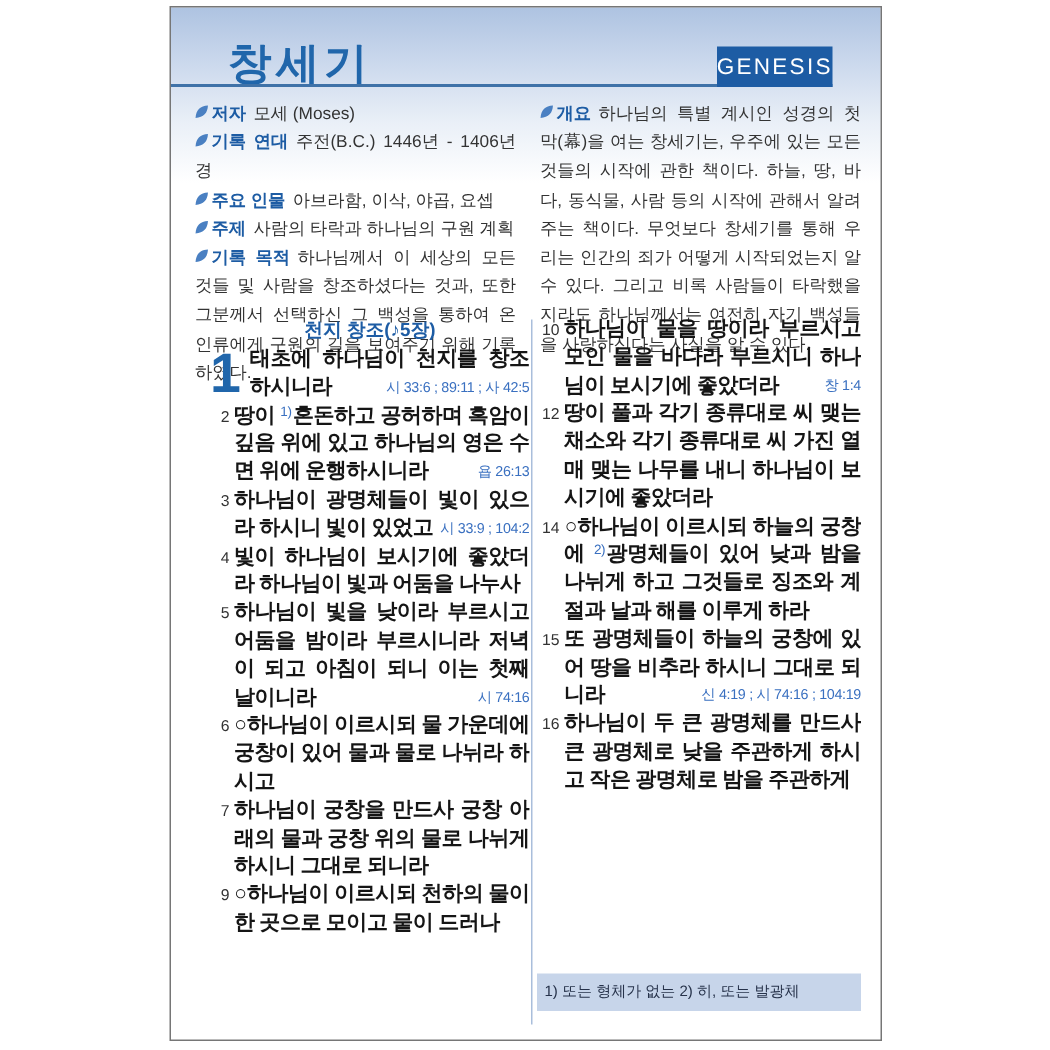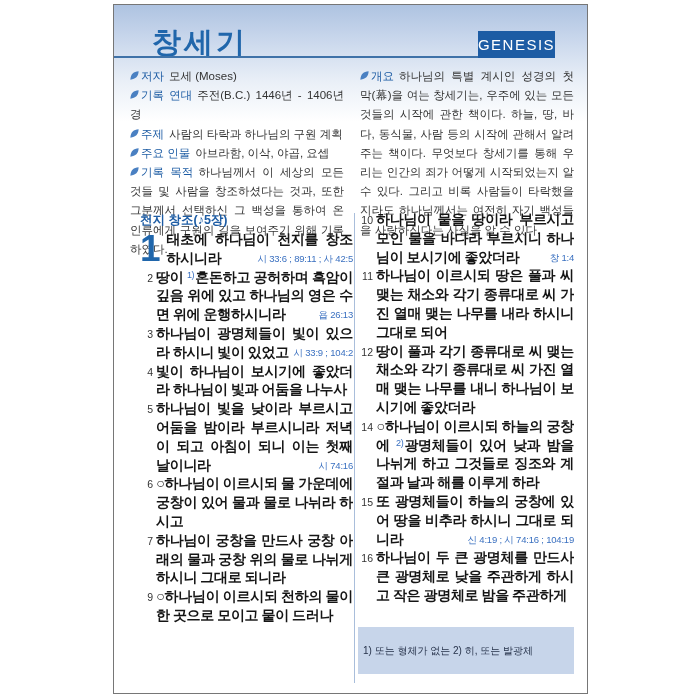--- a/index.html
+++ b/index.html
@@ -25,24 +25,24 @@
     display:flex;align-items:center;justify-content:center;
   }
   
   .intro{
     position:absolute;left:16px;top:62px;width:444px;
     display:grid;grid-template-columns:1fr 1fr;column-gap:16px;
     font-size:11.5px;line-height:19.2px;color:#333;text-align:justify;
   }
   .intro-item{margin:0;}
   .leaf{display:inline-block;margin-right:2px;}
-  .ilabel{color:#1d5ca4;font-weight:normal;margin-right:5px;}
+  .ilabel{color:#1d5ca4;font-weight:bold;margin-right:5px;}
   
   .sec-head{
-    color:#1d5ca4;font-weight:bold;
+    text-align:center;color:#1d5ca4;font-weight:bold;
     font-size:12.5px;line-height:18px;margin:0 0 2px 0;
   }
   .col-left{position:absolute;left:26px;top:206px;width:213px;height:478px;overflow:hidden;}
   .col-right{position:absolute;left:246px;top:206px;width:214px;height:458px;overflow:hidden;}
   .divider{position:absolute;left:240px;top:208px;width:1px;height:470px;background:#a9bedb;}
   .chapter,.verse{
     margin:0;font-family:"Liberation Serif",serif;font-weight:600;
     font-size:14px;line-height:18.8px;color:#151515;
     text-align:justify;letter-spacing:-0.3px;
   }
@@ -61,21 +61,21 @@
     float:right;font-family:"Liberation Sans",sans-serif;font-weight:400;
     font-size:9.5px;color:#3a70c0;letter-spacing:-0.2px;
   }
   .sup{
     font-size:9px;color:#3a70c0;vertical-align:4px;line-height:0;
     font-weight:400;margin-right:1px;font-family:"Liberation Sans",sans-serif;
   }
   .footnote{
     position:absolute;left:244px;bottom:19px;width:216px;box-sizing:border-box;
     background:#c7d5ea;color:#26324a;font-size:10px;line-height:17px;
-    padding:15px 5px;white-space:nowrap;overflow:hidden;
+    padding:4px 5px;white-space:nowrap;overflow:hidden;
   }
 </style>
 </head>
 <body>
 
 <div class="page">
 
   <h1 class="title">창세기</h1>
   <div class="rule"></div>
   <div class="badge">GENESIS</div>
@@ -83,24 +83,24 @@
   <div class="intro">
     <div class="intro-col" id="intro-left">
         <div class="intro-item"><span class="leaf"><svg width="9" height="9" viewBox="0 0 10 10">
               <path d="M9.6.4C3.9.7.9 3.6.4 9.6c6-.5 8.9-3.5 9.2-9.2z" fill="#4a80c2"></path>
             </svg></span><b class="ilabel">저자</b><span>모세 (Moses)</span></div>
         <div class="intro-item"><span class="leaf"><svg width="9" height="9" viewBox="0 0 10 10">
               <path d="M9.6.4C3.9.7.9 3.6.4 9.6c6-.5 8.9-3.5 9.2-9.2z" fill="#4a80c2"></path>
             </svg></span><b class="ilabel">기록 연대</b><span>주전(B.C.) 1446년 - 1406년경</span></div>
         <div class="intro-item"><span class="leaf"><svg width="9" height="9" viewBox="0 0 10 10">
               <path d="M9.6.4C3.9.7.9 3.6.4 9.6c6-.5 8.9-3.5 9.2-9.2z" fill="#4a80c2"></path>
-            </svg></span><b class="ilabel">주제</b><span>사람의 타락과 하나님의 구원 계획</span></div>
+            </svg></span><b class="ilabel">주요 인물</b><span>아브라함, 이삭, 야곱, 요셉</span></div>
         <div class="intro-item"><span class="leaf"><svg width="9" height="9" viewBox="0 0 10 10">
               <path d="M9.6.4C3.9.7.9 3.6.4 9.6c6-.5 8.9-3.5 9.2-9.2z" fill="#4a80c2"></path>
-            </svg></span><b class="ilabel">주요 인물</b><span>아브라함, 이삭, 야곱, 요셉</span></div>
+            </svg></span><b class="ilabel">주제</b><span>사람의 타락과 하나님의 구원 계획</span></div>
         <div class="intro-item"><span class="leaf"><svg width="9" height="9" viewBox="0 0 10 10">
               <path d="M9.6.4C3.9.7.9 3.6.4 9.6c6-.5 8.9-3.5 9.2-9.2z" fill="#4a80c2"></path>
             </svg></span><b class="ilabel">기록 목적</b><span>하나님께서 이 세상의 모든 것들 및 사람을 창조하셨다는 것과, 또한 그분께서 선택하신 그 백성을 통하여 온 인류에게 구원의 길을 보여주기 위해 기록하였다.</span></div>
       </div>
     <div class="intro-col" id="intro-right">
         <div class="intro-item"><span class="leaf"><svg width="9" height="9" viewBox="0 0 10 10">
               <path d="M9.6.4C3.9.7.9 3.6.4 9.6c6-.5 8.9-3.5 9.2-9.2z" fill="#4a80c2"></path>
             </svg></span><b class="ilabel">개요</b><span>하나님의 특별 계시인 성경의 첫 막(幕)을 여는 창세기는, 우주에 있는 모든 것들의 시작에 관한 책이다. 하늘, 땅, 바다, 동식물, 사람 등의 시작에 관해서 알려 주는 책이다. 무엇보다 창세기를 통해 우리는 인간의 죄가 어떻게 시작되었는지 알 수 있다. 그리고 비록 사람들이 타락했을지라도 하나님께서는 여전히 자기 백성들을 사랑하신다는 사실을 알 수 있다.</span></div>
       </div>
   </div>
@@ -118,21 +118,20 @@
       <p class="verse"><span class="vnum">5</span><span>하나님이 빛을 낮이라 부르시고 어둠을 밤이라 부르시니라 저녁이 되고 아침이 되니 이는 첫째 날이니라</span><span class="vref">시 74:16</span></p>
       <p class="verse"><span class="vnum">6</span><span>○하나님이 이르시되 물 가운데에 궁창이 있어 물과 물로 나뉘라 하시고</span></p>
       <p class="verse"><span class="vnum">7</span><span>하나님이 궁창을 만드사 궁창 아래의 물과 궁창 위의 물로 나뉘게 하시니 그대로 되니라</span></p>
       <p class="verse"><span class="vnum">9</span><span>○하나님이 이르시되 천하의 물이 한 곳으로 모이고 뭍이 드러나</span></p>
     </div>
 
   <div class="divider"></div>
 
   <div class="col-right" id="col-right">
       <p class="verse"><span class="vnum">10</span><span>하나님이 뭍을 땅이라 부르시고 모인 물을 바다라 부르시니 하나님이 보시기에 좋았더라</span><span class="vref">창 1:4</span></p>
-      <p class="verse"><span class="vnum">11</span><span>하나님이 이르시되 땅은 풀과 씨 맺는 채소와 각기 종류대로 씨 가진 열매 맺는 나무를 내라 하시니 그대로 되어</span></p>
       <p class="verse"><span class="vnum">12</span><span>땅이 풀과 각기 종류대로 씨 맺는 채소와 각기 종류대로 씨 가진 열매 맺는 나무를 내니 하나님이 보시기에 좋았더라</span></p>
       <p class="verse"><span class="vnum">14</span><span>○하나님이 이르시되 하늘의 궁창에 <span class="sup">2)</span>광명체들이 있어 낮과 밤을 나뉘게 하고 그것들로 징조와 계절과 날과 해를 이루게 하라</span></p>
       <p class="verse"><span class="vnum">15</span><span>또 광명체들이 하늘의 궁창에 있어 땅을 비추라 하시니 그대로 되니라</span><span class="vref">신 4:19 ; 시 74:16 ; 104:19</span></p>
       <p class="verse"><span class="vnum">16</span><span>하나님이 두 큰 광명체를 만드사 큰 광명체로 낮을 주관하게 하시고 작은 광명체로 밤을 주관하게</span></p>
     </div>
 
   <div class="footnote">1) 또는 형체가 없는  2) 히, 또는 발광체</div>
 
 </div>
 

